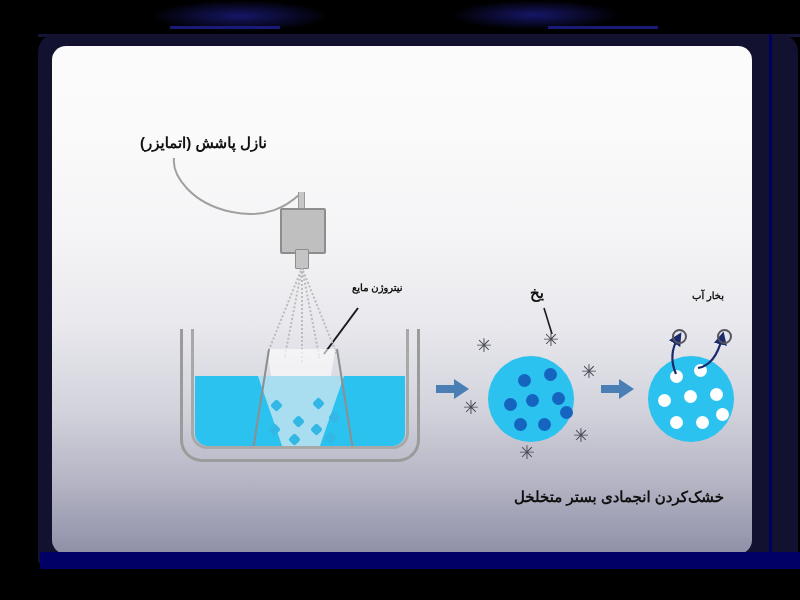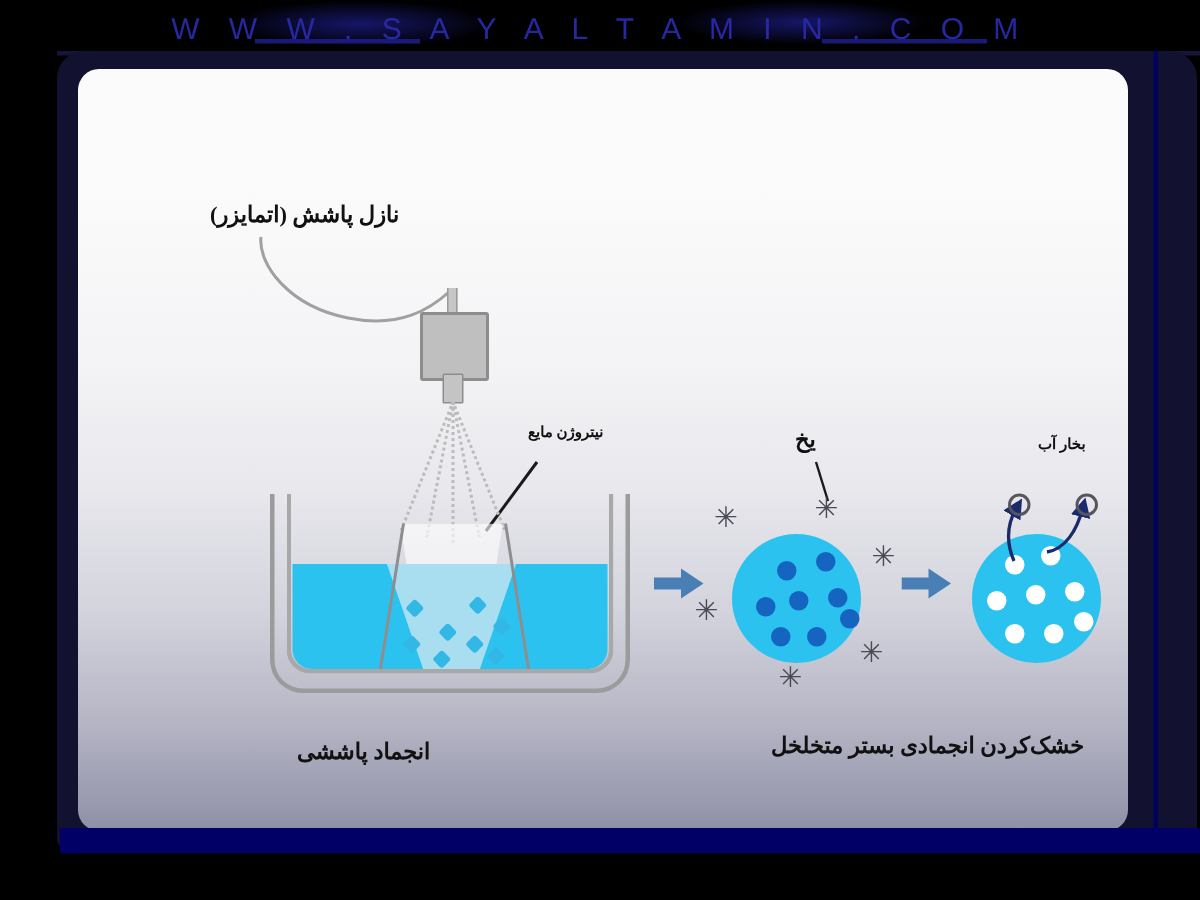--- a/index.html
+++ b/index.html
@@ -120,21 +120,21 @@
     background: #1f1f8c; opacity: .85;
   }
   #wm-line-right {
     position: absolute; left: 548px; top: 26px; width: 110px; height: 3px;
     background: #1f1f8c; opacity: .85;
   }
 
   
   .fa-label {
     position: absolute;
-    font-family: Liberation Serif, serif;
+    font-family: Liberation Sans, sans-serif;
     direction: rtl;
     unicode-bidi: bidi-override;
     color: #111111;
     white-space: nowrap;
     font-weight: 600;
   }
   #label-nozzle   { left: 88px;  top: 88px;  font-size: 15px; }
   #label-ln2      { left: 300px; top: 236px; font-size: 10px; }
   #label-ice      { left: 478px; top: 238px; font-size: 15px; }
   #label-vapor    { left: 640px; top: 244px; font-size: 10px; }
@@ -292,21 +292,20 @@
   <div id="frame-outer"></div>
   <div id="frame-accent-right"></div>
 
   <div id="content-area">
 
     <div class="fa-label" id="label-nozzle">نازل پاشش (اتمایزر)</div>
     <div class="fa-label" id="label-ln2">نیتروژن مایع</div>
     <div class="fa-label" id="label-ice">یخ</div>
     <div class="fa-label" id="label-vapor">بخار آب</div>
 
-    <div class="fa-label" id="caption-left">انجماد پاششی</div>
     <div class="fa-label" id="caption-right">خشک‌کردن انجمادی بستر متخلخل</div>
 
     <svg width="700" height="508" style="position:absolute;left:0;top:0;pointer-events:none;">
 
       <path d="M 122 112 C 120 130, 140 158, 180 166 C 215 173, 235 160, 248 148" stroke="#a0a0a0" stroke-width="2" fill="none"></path>
 
       <path d="M 306 262 L 272 308" stroke="#1a1a1a" stroke-width="2" fill="none"></path>
 
       <path d="M 492 262 L 500 288" stroke="#1a1a1a" stroke-width="1.6" fill="none"></path>
     </svg>
@@ -390,17 +389,14 @@
 
   </div>
 
   <div id="frame-band"></div>
   <div id="frame-band-shadow"></div>
 
   <div class="wm-smudge" id="wm-smudge-a"></div>
   <div class="wm-smudge" id="wm-smudge-b"></div>
   <div id="wm-line-left"></div>
   <div id="wm-line-right"></div>
-  <div id="watermark">
-    <span id="watermark-text">W W W . S A Y A L T A M I N . C O M</span>
-  </div>
 
 </div>
 
 </body></html>

